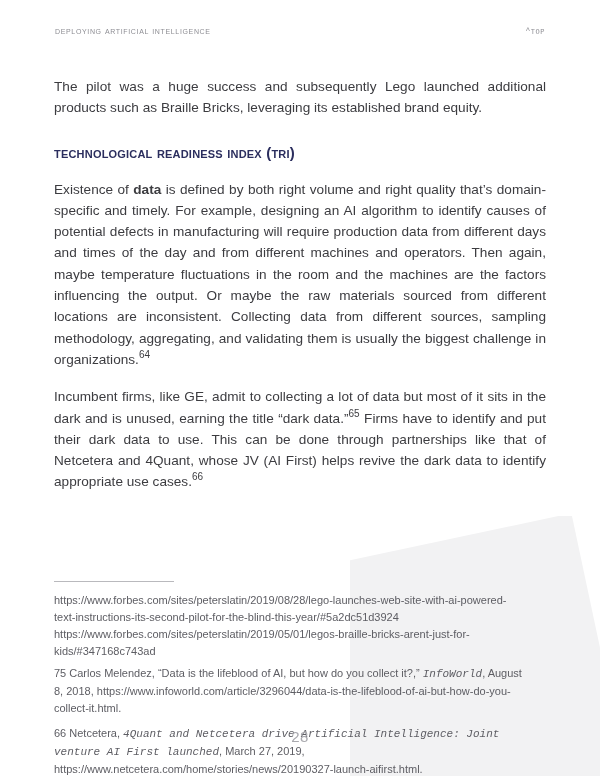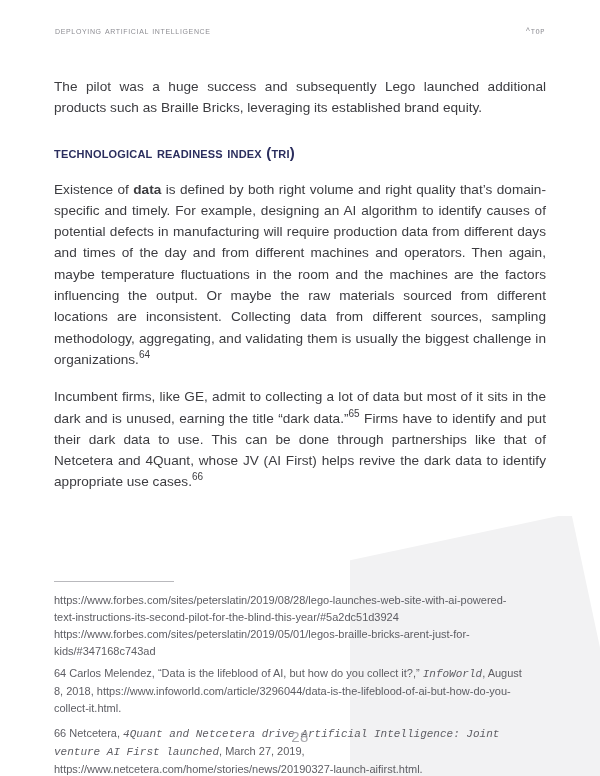--- a/index.html
+++ b/index.html
@@ -185,21 +185,21 @@
 
     <p class="body-para last"><span>Incumbent firms, like GE, admit to collecting a lot of data but most of it sits in the dark and is unused, earning the title “dark data.”</span><sup class="fn">65</sup><span> Firms have to identify and put their dark data to use. This can be done through partnerships like that of Netcetera and 4Quant, whose JV (AI First) helps revive the dark data to identify appropriate use cases.</span><sup class="fn">66</sup></p>
 
   </div>
 
   <div id="footnotes">
     <div id="footnote-rule"></div>
 
     <p class="footnote tight">https://www.forbes.com/sites/peterslatin/2019/08/28/lego-launches-web-site-with-ai-powered-text-instructions-its-second-pilot-for-the-blind-this-year/#5a2dc51d3924 https://www.forbes.com/sites/peterslatin/2019/05/01/legos-braille-bricks-arent-just-for-kids/#347168c743ad</p>
 
-    <p class="footnote"><span>64 Carlos Melendez, “Data is the lifeblood of AI, but how do you collect it?,” </span><i class="cite">InfoWorld</i><span>, August 8, 2018, https://www.infoworld.com/article/3296044/data-is-the-lifeblood-of-ai-but-how-do-you-collect-it.html.</span></p>
+    <p class="footnote"><span>75 Carlos Melendez, “Data is the lifeblood of AI, but how do you collect it?,” </span><i class="cite">InfoWorld</i><span>, August 8, 2018, https://www.infoworld.com/article/3296044/data-is-the-lifeblood-of-ai-but-how-do-you-collect-it.html.</span></p>
 
 
     <p class="footnote"><span>66 Netcetera, </span><i class="cite">4Quant and Netcetera drive Artificial Intelligence: Joint venture AI First launched</i><span>, March 27, 2019, https://www.netcetera.com/home/stories/news/20190327-launch-aifirst.html.</span></p>
   </div>
 
   <div id="page-number">28</div>
 
 </div>
 
 </body></html>

